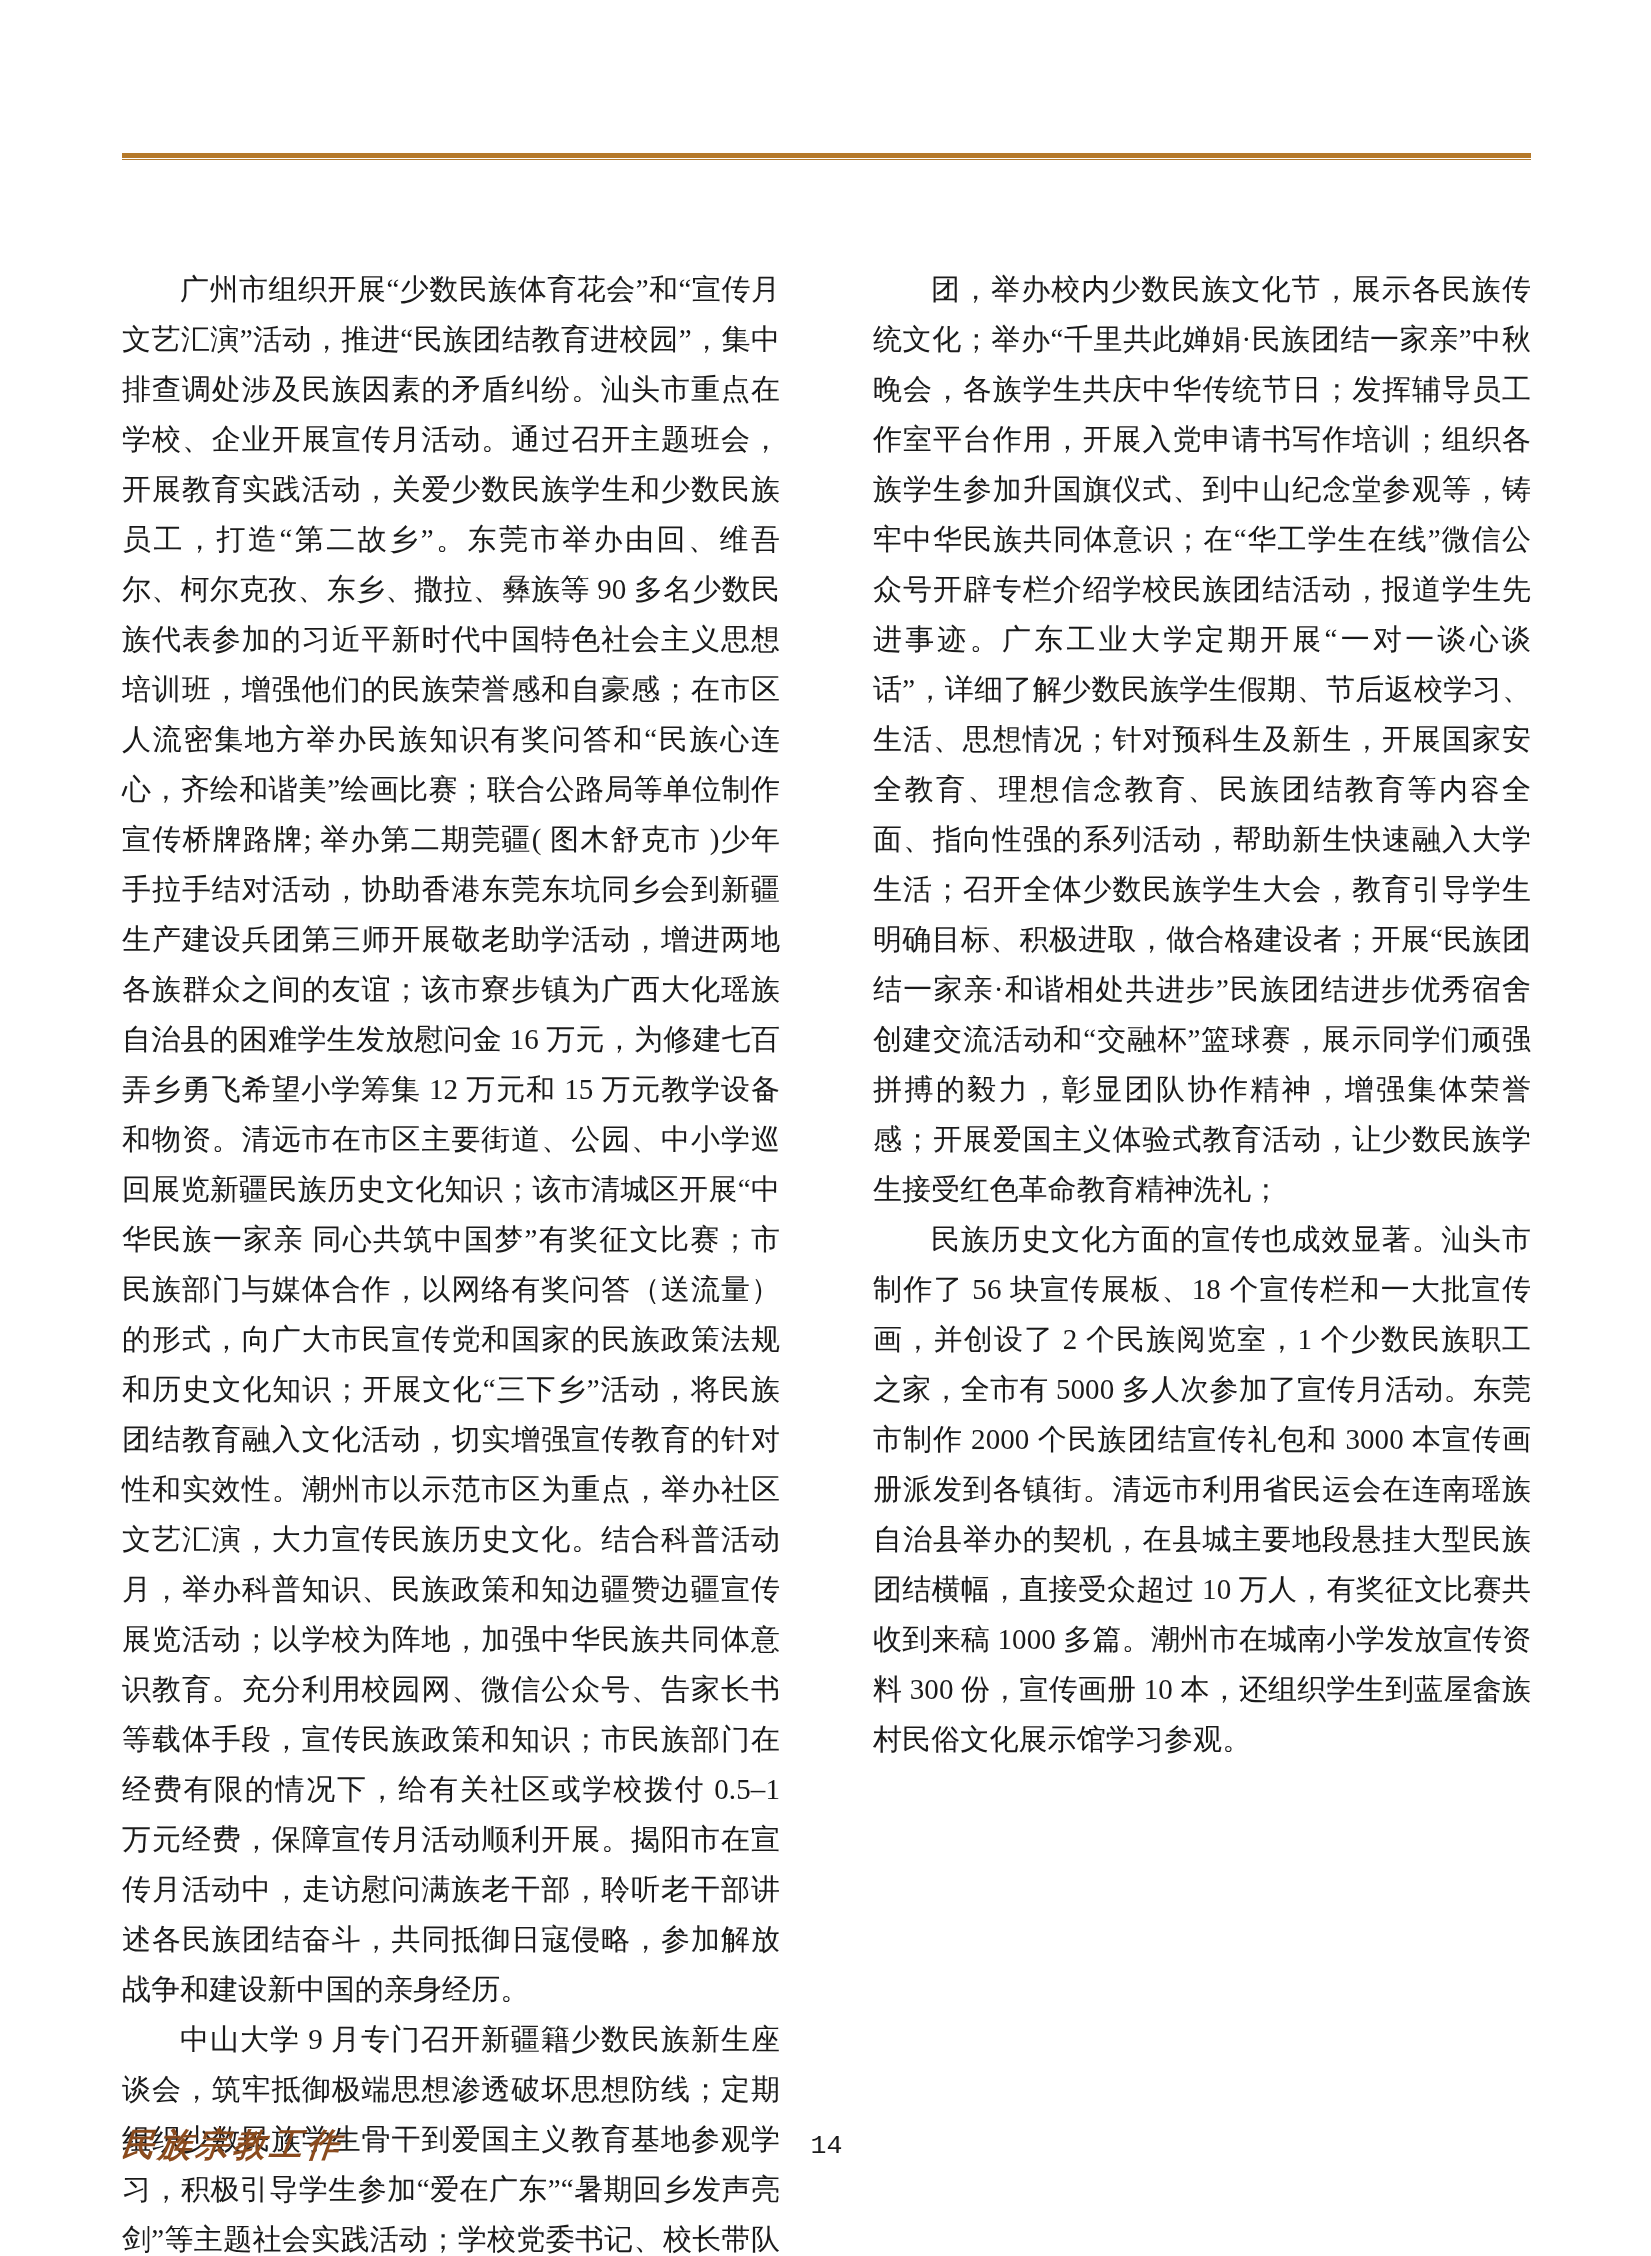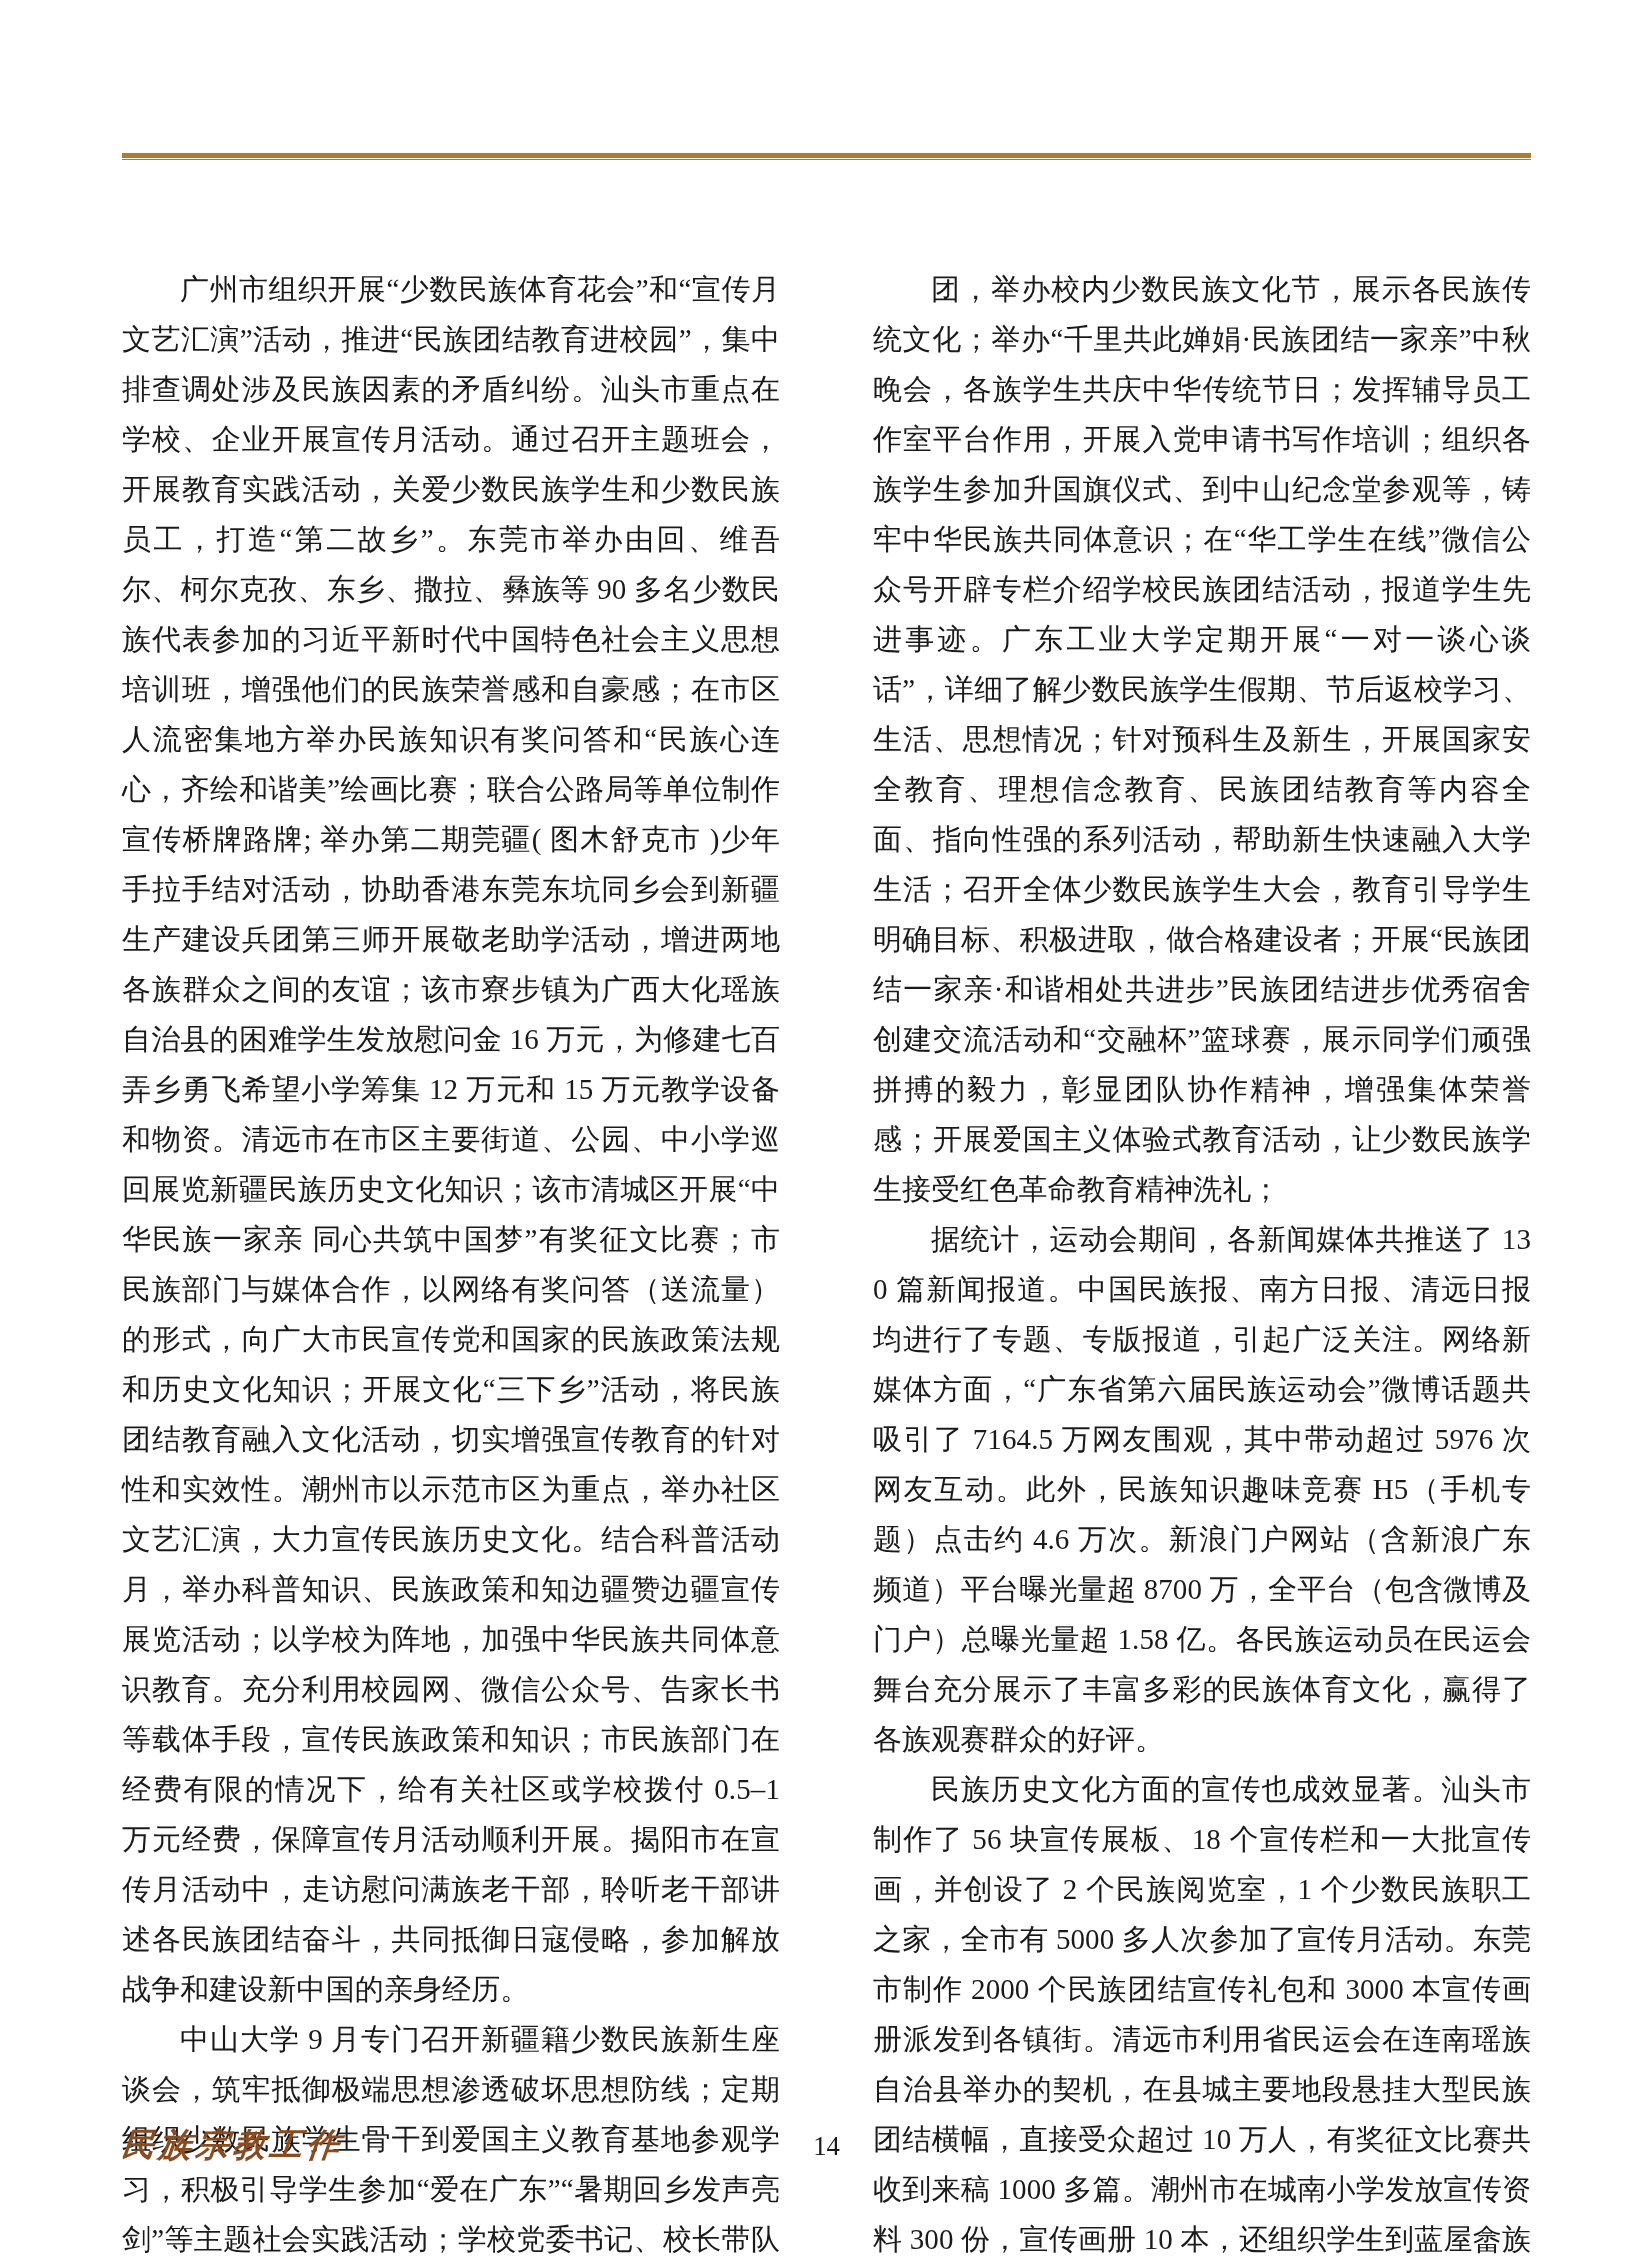--- a/index.html
+++ b/index.html
@@ -90,21 +90,21 @@
     white-space: nowrap;
     transform: skewX(-6deg);
   }
   .footer-page {
     position: absolute;
     left: 0;
     right: 0;
     top: 7.9px;
     text-align: center;
     font-size: 26.6px;
-    font-family: Liberation Serif, serif;
+    font-family: Liberation Mono, monospace;
     color: #1a1a1a;
   }
 </style>
 </head>
 <body>
 
 <div class="page">
 
   <div class="top-rule-wrap">
     <div class="top-rule-thick"></div>
@@ -113,21 +113,20 @@
 
   <div class="article">
 
     <div class="col">
       <p class="para">广州市组织开展“少数民族体育花会”和“宣传月文艺汇演”活动，推进“民族团结教育进校园”，集中排查调处涉及民族因素的矛盾纠纷。汕头市重点在学校、企业开展宣传月活动。通过召开主题班会，开展教育实践活动，关爱少数民族学生和少数民族员工，打造“第二故乡”。东莞市举办由回、维吾尔、柯尔克孜、东乡、撒拉、彝族等 90 多名少数民族代表参加的习近平新时代中国特色社会主义思想培训班，增强他们的民族荣誉感和自豪感；在市区人流密集地方举办民族知识有奖问答和“民族心连心，齐绘和谐美”绘画比赛；联合公路局等单位制作宣传桥牌路牌; 举办第二期莞疆( 图木舒克市 )少年手拉手结对活动，协助香港东莞东坑同乡会到新疆生产建设兵团第三师开展敬老助学活动，增进两地各族群众之间的友谊；该市寮步镇为广西大化瑶族自治县的困难学生发放慰问金 16 万元，为修建七百弄乡勇飞希望小学筹集 12 万元和 15 万元教学设备和物资。清远市在市区主要街道、公园、中小学巡回展览新疆民族历史文化知识；该市清城区开展“中华民族一家亲 同心共筑中国梦”有奖征文比赛；市民族部门与媒体合作，以网络有奖问答（送流量）的形式，向广大市民宣传党和国家的民族政策法规和历史文化知识；开展文化“三下乡”活动，将民族团结教育融入文化活动，切实增强宣传教育的针对性和实效性。潮州市以示范市区为重点，举办社区文艺汇演，大力宣传民族历史文化。结合科普活动月，举办科普知识、民族政策和知边疆赞边疆宣传展览活动；以学校为阵地，加强中华民族共同体意识教育。充分利用校园网、微信公众号、告家长书等载体手段，宣传民族政策和知识；市民族部门在经费有限的情况下，给有关社区或学校拨付 0.5–1 万元经费，保障宣传月活动顺利开展。揭阳市在宣传月活动中，走访慰问满族老干部，聆听老干部讲述各民族团结奋斗，共同抵御日寇侵略，参加解放战争和建设新中国的亲身经历。</p>
       <p class="para">中山大学 9 月专门召开新疆籍少数民族新生座谈会，筑牢抵御极端思想渗透破坏思想防线；定期组织少数民族学生骨干到爱国主义教育基地参观学习，积极引导学生参加“爱在广东”“暑期回乡发声亮剑”等主题社会实践活动；学校党委书记、校长带队开展家访活动，拉近家校距离；积极发展少数民族学生党员, 为优秀的新疆学生单列名额; 建立“多元混合”的资助体系，帮扶经济困难少数民族学生；对学习基础薄弱的民族学生开展个性化教学和辅导；加强学校食堂悬挂标识物及宣传画的管理，防止清真概念泛化。华南理工大学开展“我身边的民族团结小故事”主题征文活动，弘扬民族团结主旋律；依托少数民族特色社</p>
     </div>
 
     <div class="col">
       <p class="para">团，举办校内少数民族文化节，展示各民族传统文化；举办“千里共此婵娟·民族团结一家亲”中秋晚会，各族学生共庆中华传统节日；发挥辅导员工作室平台作用，开展入党申请书写作培训；组织各族学生参加升国旗仪式、到中山纪念堂参观等，铸牢中华民族共同体意识；在“华工学生在线”微信公众号开辟专栏介绍学校民族团结活动，报道学生先进事迹。广东工业大学定期开展“一对一谈心谈话”，详细了解少数民族学生假期、节后返校学习、生活、思想情况；针对预科生及新生，开展国家安全教育、理想信念教育、民族团结教育等内容全面、指向性强的系列活动，帮助新生快速融入大学生活；召开全体少数民族学生大会，教育引导学生明确目标、积极进取，做合格建设者；开展“民族团结一家亲·和谐相处共进步”民族团结进步优秀宿舍创建交流活动和“交融杯”篮球赛，展示同学们顽强拼搏的毅力，彰显团队协作精神，增强集体荣誉感；开展爱国主义体验式教育活动，让少数民族学生接受红色革命教育精神洗礼；</p>
-      <p class="para">据统计，运动会期间，各新闻媒体共推送了 130 篇新闻报道。中国民族报、南方日报、清远日报均进行了专题、专版报道，引起广泛关注。网络新媒体方面，“广东省第六届民族运动会”微博话题共吸引了 7164.5 万网友围观，其中带动超过 5976 次网友互动。此外，民族知识趣味竞赛 H5（手机专题）点击约 4.6 万次。新浪门户网站（含新浪广东频道）平台曝光量超 8700 万，全平台（包含微博及门户）总曝光量超 1.58 亿。各民族运动员在民运会舞台充分展示了丰富多彩的民族体育文化，赢得了各族观赛群众的好评。</p>
       <p class="para">民族历史文化方面的宣传也成效显著。汕头市制作了 56 块宣传展板、18 个宣传栏和一大批宣传画，并创设了 2 个民族阅览室，1 个少数民族职工之家，全市有 5000 多人次参加了宣传月活动。东莞市制作 2000 个民族团结宣传礼包和 3000 本宣传画册派发到各镇街。清远市利用省民运会在连南瑶族自治县举办的契机，在县城主要地段悬挂大型民族团结横幅，直接受众超过 10 万人，有奖征文比赛共收到来稿 1000 多篇。潮州市在城南小学发放宣传资料 300 份，宣传画册 10 本，还组织学生到蓝屋畲族村民俗文化展示馆学习参观。</p>
     </div>
 
   </div>
 
   <div class="footer">
     <div class="footer-brand">民族宗教工作</div>
     <div class="footer-page">14</div>
   </div>
 

